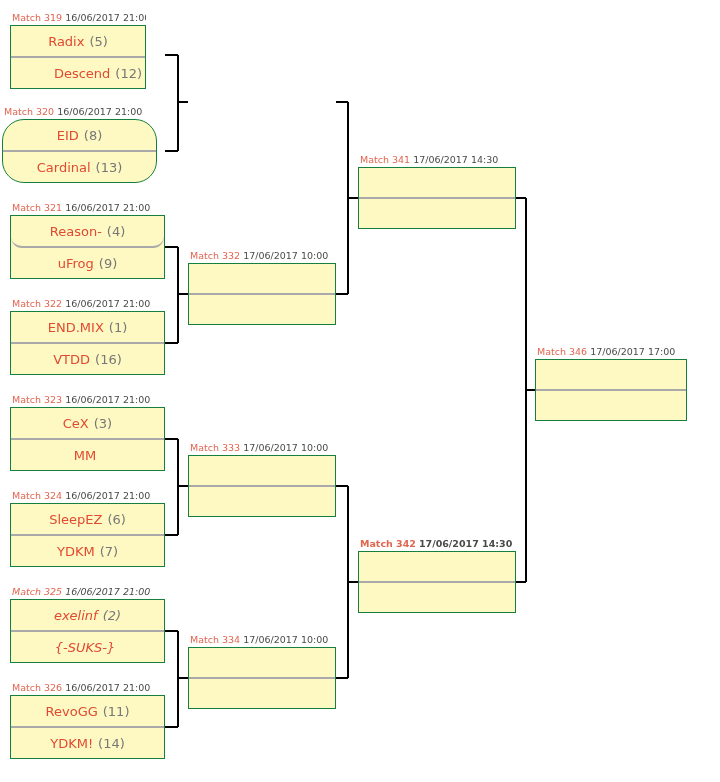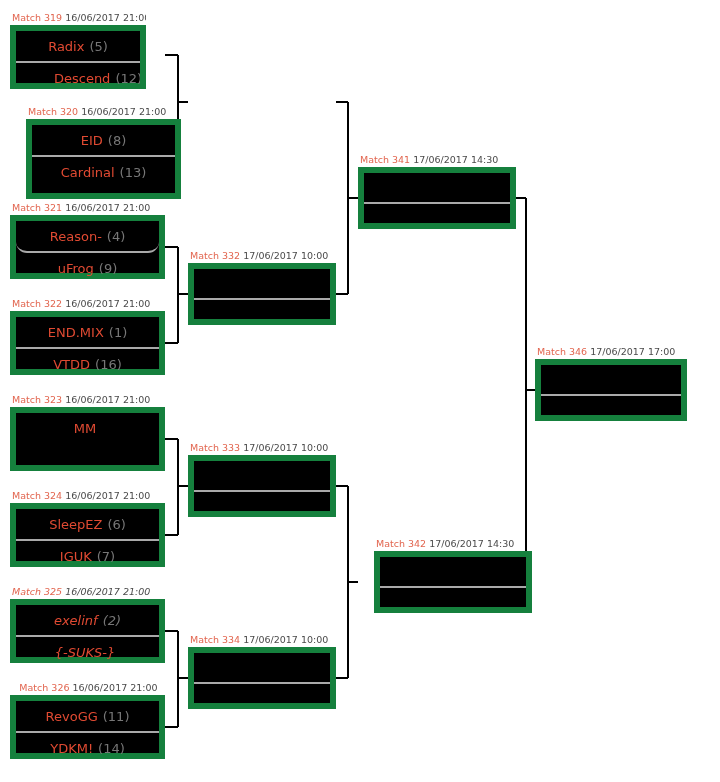--- a/index.html
+++ b/index.html
@@ -44,22 +44,22 @@
     padding-left: 2px;
   }
   .match-id {
     color: #e2654f;
   }
   .match-date {
     color: #4a4a4a;
     margin-left: 3px;
   }
   .match-box {
-    border: 6px solid #15803d;
-    background: #000000;
+    border: 1px solid #15803d;
+    background: #fef9c3;
     box-sizing: border-box;
   }
   .slot {
     box-sizing: border-box;
     display: flex;
     align-items: center;
     justify-content: center;
     font-size: 13px;
     color: #e04a32;
     white-space: nowrap;
@@ -113,23 +113,23 @@
         <div class="slot top" style="height: 32px;">
           <span>Radix</span>
           <span class="seed">(5)</span>
         </div>
         <div class="slot bottom" style="height: 30px; padding-left: 40px;">
           <span>Descend</span>
           <span class="seed">(12)</span>
         </div>
       </div>
     </div>
-    <div class="match" style="left: 26px; top: 105px; width: 155px;">
+    <div class="match" style="left: 2px; top: 105px; width: 155px;">
       <div class="match-header"><span class="match-id">Match 320</span><span class="match-date">16/06/2017 21:00</span></div>
-      <div class="match-box" style="height: 80px;">
+      <div class="match-box" style="height: 64px; border-radius: 22px;">
         <div class="slot top" style="height: 32px;">
           <span>EID</span>
           <span class="seed">(8)</span>
         </div>
         <div class="slot bottom" style="height: 30px;">
           <span>Cardinal</span>
           <span class="seed">(13)</span>
         </div>
       </div>
     </div>
@@ -155,53 +155,57 @@
         </div>
         <div class="slot bottom" style="height: 30px;">
           <span>VTDD</span>
           <span class="seed">(16)</span>
         </div>
       </div>
     </div>
     <div class="match" style="left: 10px; top: 393px; width: 155px;">
       <div class="match-header"><span class="match-id">Match 323</span><span class="match-date">16/06/2017 21:00</span></div>
       <div class="match-box" style="height: 64px;">
+        <div class="slot top" style="height: 32px;">
+          <span>CeX</span>
+          <span class="seed">(3)</span>
+        </div>
         <div class="slot bottom" style="height: 30px;">
           <span>MM</span>
           <span class="seed"></span>
         </div>
       </div>
     </div>
     <div class="match" style="left: 10px; top: 489px; width: 155px;">
       <div class="match-header"><span class="match-id">Match 324</span><span class="match-date">16/06/2017 21:00</span></div>
       <div class="match-box" style="height: 64px;">
         <div class="slot top" style="height: 32px;">
           <span>SleepEZ</span>
           <span class="seed">(6)</span>
         </div>
         <div class="slot bottom" style="height: 30px;">
-          <span>IGUK</span>
+          <span>YDKM</span>
           <span class="seed">(7)</span>
         </div>
       </div>
     </div>
     <div class="match" style="left: 10px; top: 585px; width: 155px; font-style: italic;">
       <div class="match-header"><span class="match-id">Match 325</span><span class="match-date">16/06/2017 21:00</span></div>
       <div class="match-box" style="height: 64px;">
         <div class="slot top" style="height: 32px;">
           <span>exelinf</span>
           <span class="seed">(2)</span>
         </div>
         <div class="slot bottom" style="height: 30px;">
           <span>{-SUKS-}</span>
           <span class="seed"></span>
         </div>
       </div>
     </div>
-    <div class="match" style="left: 10px; top: 681px; width: 155px; text-align: center;">
+    <div class="match" style="left: 10px; top: 681px; width: 155px;">
       <div class="match-header"><span class="match-id">Match 326</span><span class="match-date">16/06/2017 21:00</span></div>
       <div class="match-box" style="height: 64px;">
         <div class="slot top" style="height: 32px;">
           <span>RevoGG</span>
           <span class="seed">(11)</span>
         </div>
         <div class="slot bottom" style="height: 30px;">
           <span>YDKM!</span>
           <span class="seed">(14)</span>
         </div>
@@ -252,21 +256,21 @@
         <div class="slot top" style="height: 31px;">
           <span></span>
           <span class="seed"></span>
         </div>
         <div class="slot bottom" style="height: 29px;">
           <span></span>
           <span class="seed"></span>
         </div>
       </div>
     </div>
-    <div class="match" style="left: 374px; top: 537px; width: 158px;">
+    <div class="match" style="left: 358px; top: 537px; width: 158px; font-weight: bold;">
       <div class="match-header"><span class="match-id">Match 342</span><span class="match-date">17/06/2017 14:30</span></div>
       <div class="match-box" style="height: 62px;">
         <div class="slot top" style="height: 31px;">
           <span></span>
           <span class="seed"></span>
         </div>
         <div class="slot bottom" style="height: 29px;">
           <span></span>
           <span class="seed"></span>
         </div>

